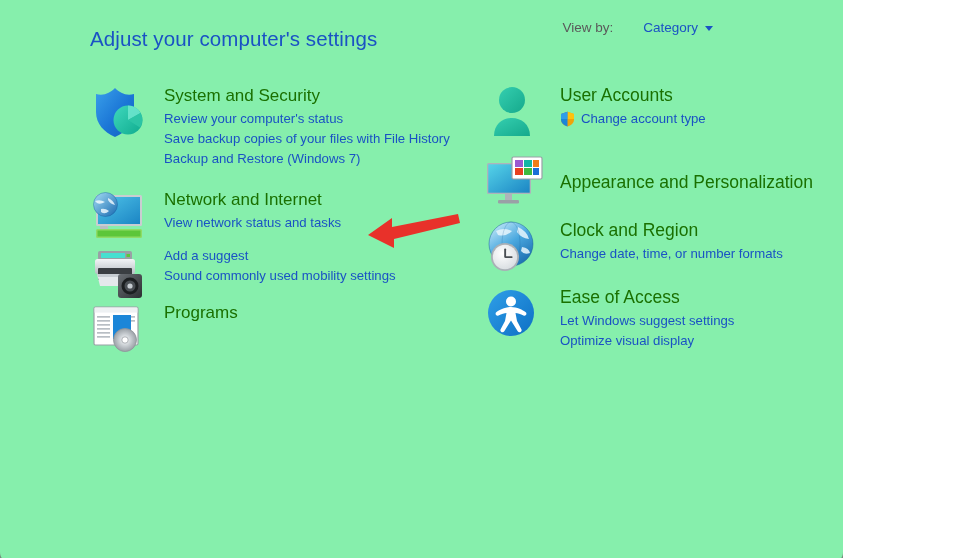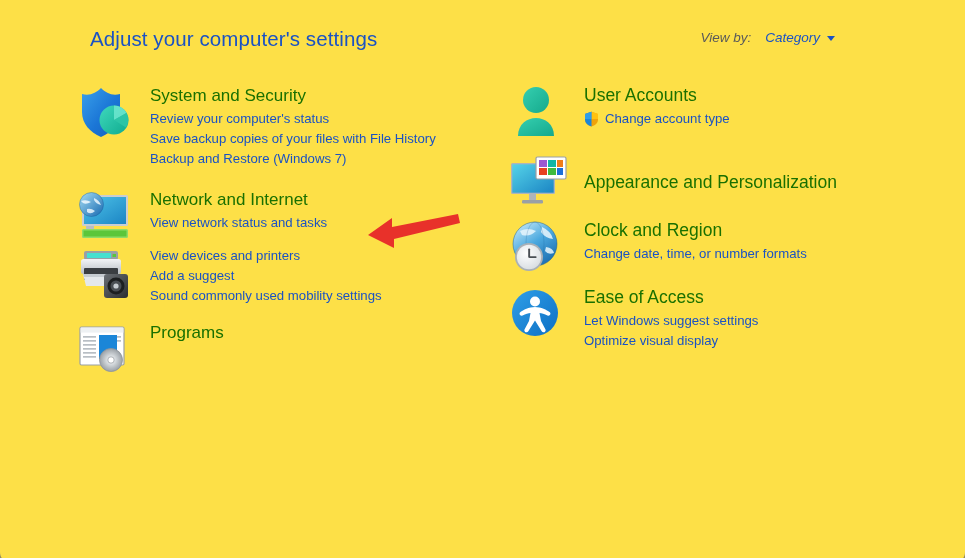--- a/index.html
+++ b/index.html
@@ -5,59 +5,58 @@
   * { box-sizing: border-box; }
   html, body {
     margin: 0; padding: 0;
     width: 965px; height: 558px;
     background: #ffffff;
     font-family: "Liberation Sans", sans-serif;
     overflow: hidden;
   }
   #root {
     position: relative;
-    width: 965px; height: 558px;
-    background: #fde047;
+    width: 843px; height: 558px;
+    background: #86efac;
   }
 
   
   #page-title {
     position: absolute;
     left: 90px; top: 27px;
     font-size: 20.5px;
     color: #1a52c4;
     letter-spacing: .1px;
     white-space: nowrap;
   }
   #viewby-wrap {
     position: absolute;
-    right: 130px; top: 30px;
-    display: flex; align-items: center; gap: 14px;
+    right: 130px; top: 20px;
+    display: flex; align-items: center; gap: 30px;
     font-size: 13.5px;
     white-space: nowrap;
-    font-style: italic;
   }
   #viewby-label { color: #5a5a5a; }
   #viewby-value {
     color: #1a52c4;
     display: flex; align-items: center; gap: 7px;
     cursor: pointer;
   }
   .caret {
     width: 0; height: 0;
     border-left: 4.5px solid transparent;
     border-right: 4.5px solid transparent;
     border-top: 5.5px solid #1a52c4;
     margin-top: 2px;
   }
 
   
   .col { position: absolute; top: 84px; }
-  #col-left  { left: 74px;  width: 380px; }
-  #col-right { left: 508px; width: 400px; }
+  #col-left  { left: 88px;  width: 380px; }
+  #col-right { left: 484px; width: 400px; }
 
   .cat {
     position: relative;
     display: block;
     margin-bottom: 6px;
   }
   .cat-icon {
     position: absolute;
     left: 0; top: 0;
     width: 62px; height: 58px;
@@ -215,21 +214,20 @@
           <rect x="10" y="22" width="34" height="12" rx="1" fill="#3a3e42"></rect>
           <path d="M9 28 L45 28 L42 40 L12 40 Z" fill="#e4e8eb"></path>
           <path d="M9 28 L45 28 L44 31 L10 31 Z" fill="#c6ccd1"></path>
           <rect x="30" y="28" width="24" height="24" rx="3" fill="url(#gSpk)"></rect>
           <circle cx="42" cy="40" r="8.5" fill="#1c1f21"></circle>
           <circle cx="42" cy="40" r="5.5" fill="#4a4f54"></circle>
           <circle cx="42" cy="40" r="2.6" fill="#c6ccd1"></circle>
         </svg>
       </div>
       <div class="cat-body">
-        <div class="cat-link">View devices and printers</div>
         <div class="cat-link">Add a suggest</div>
         <div class="cat-link">Sound commonly used mobility settings</div>
       </div>
     </div>
 
     <div class="cat" id="cat-prog">
       <div class="cat-icon">
         <svg viewBox="0 0 62 58" width="62" height="58">
           <defs>
             <radialGradient id="gDisc" cx="50%" cy="50%" r="50%">

